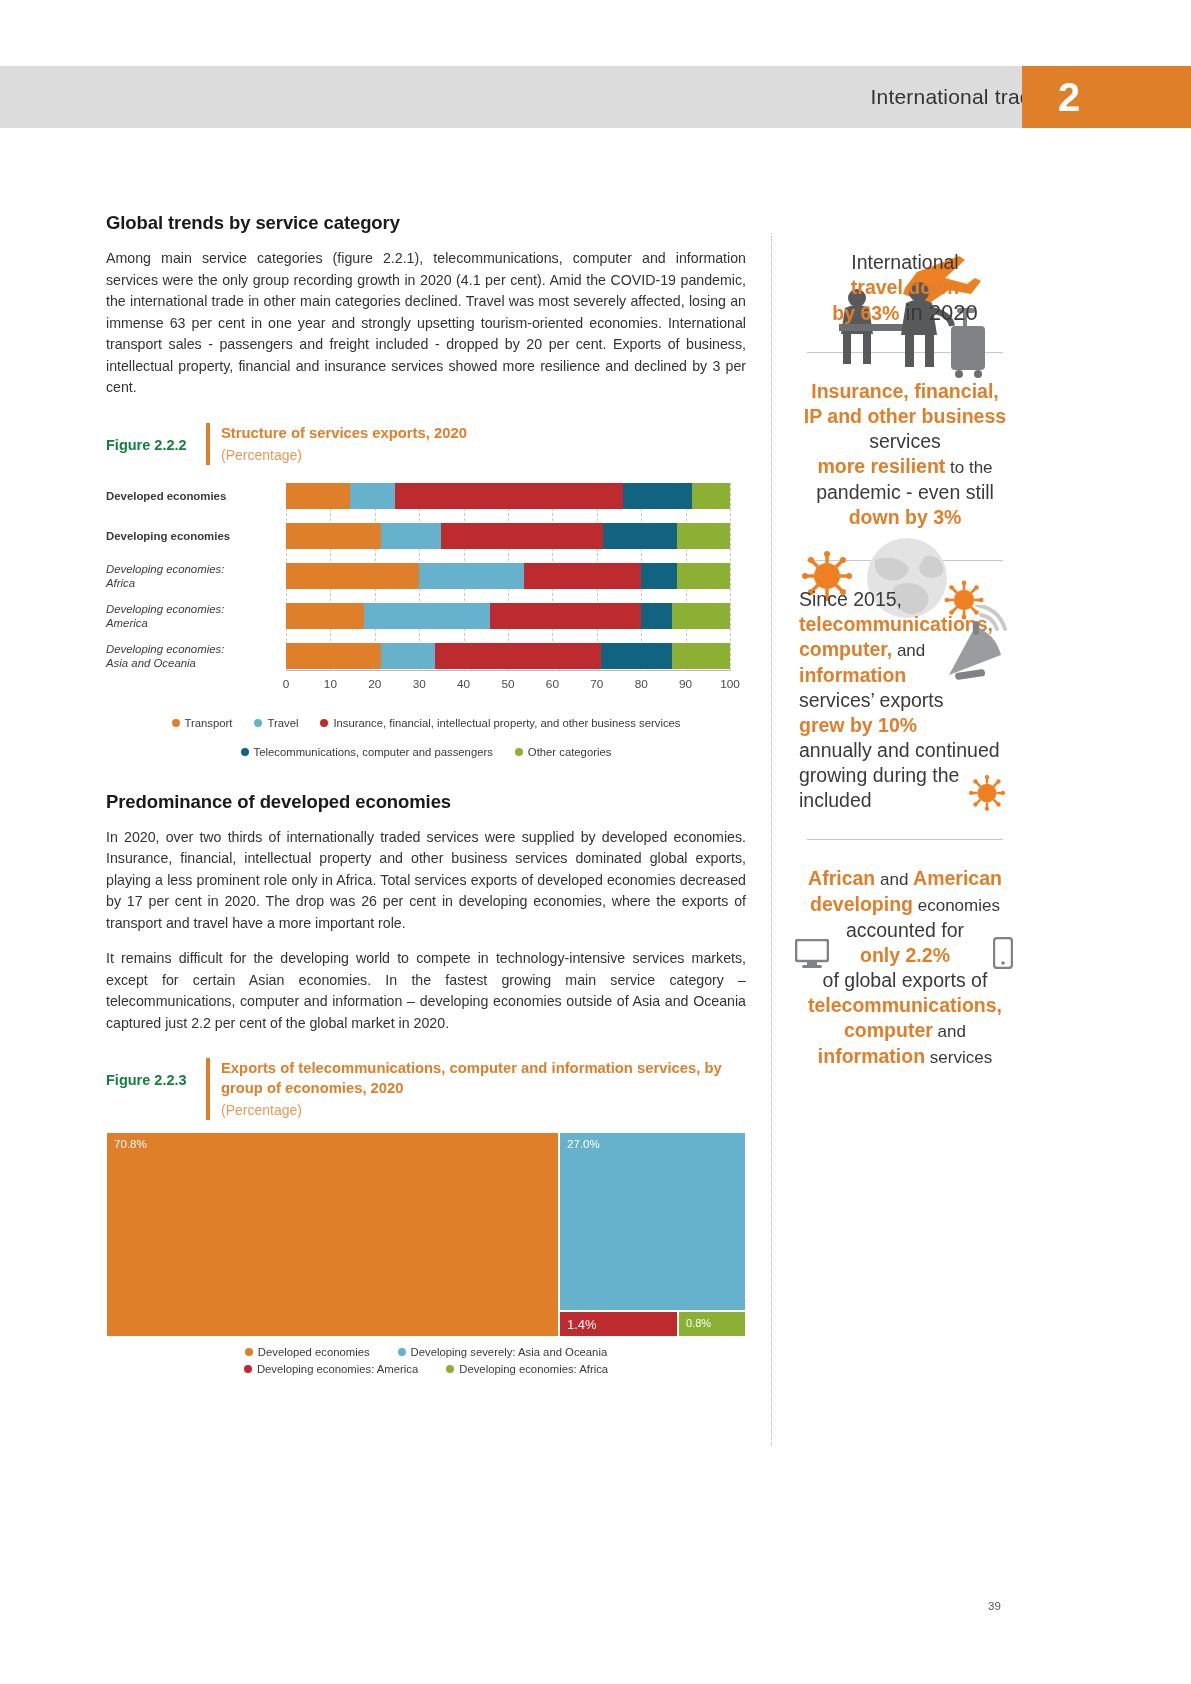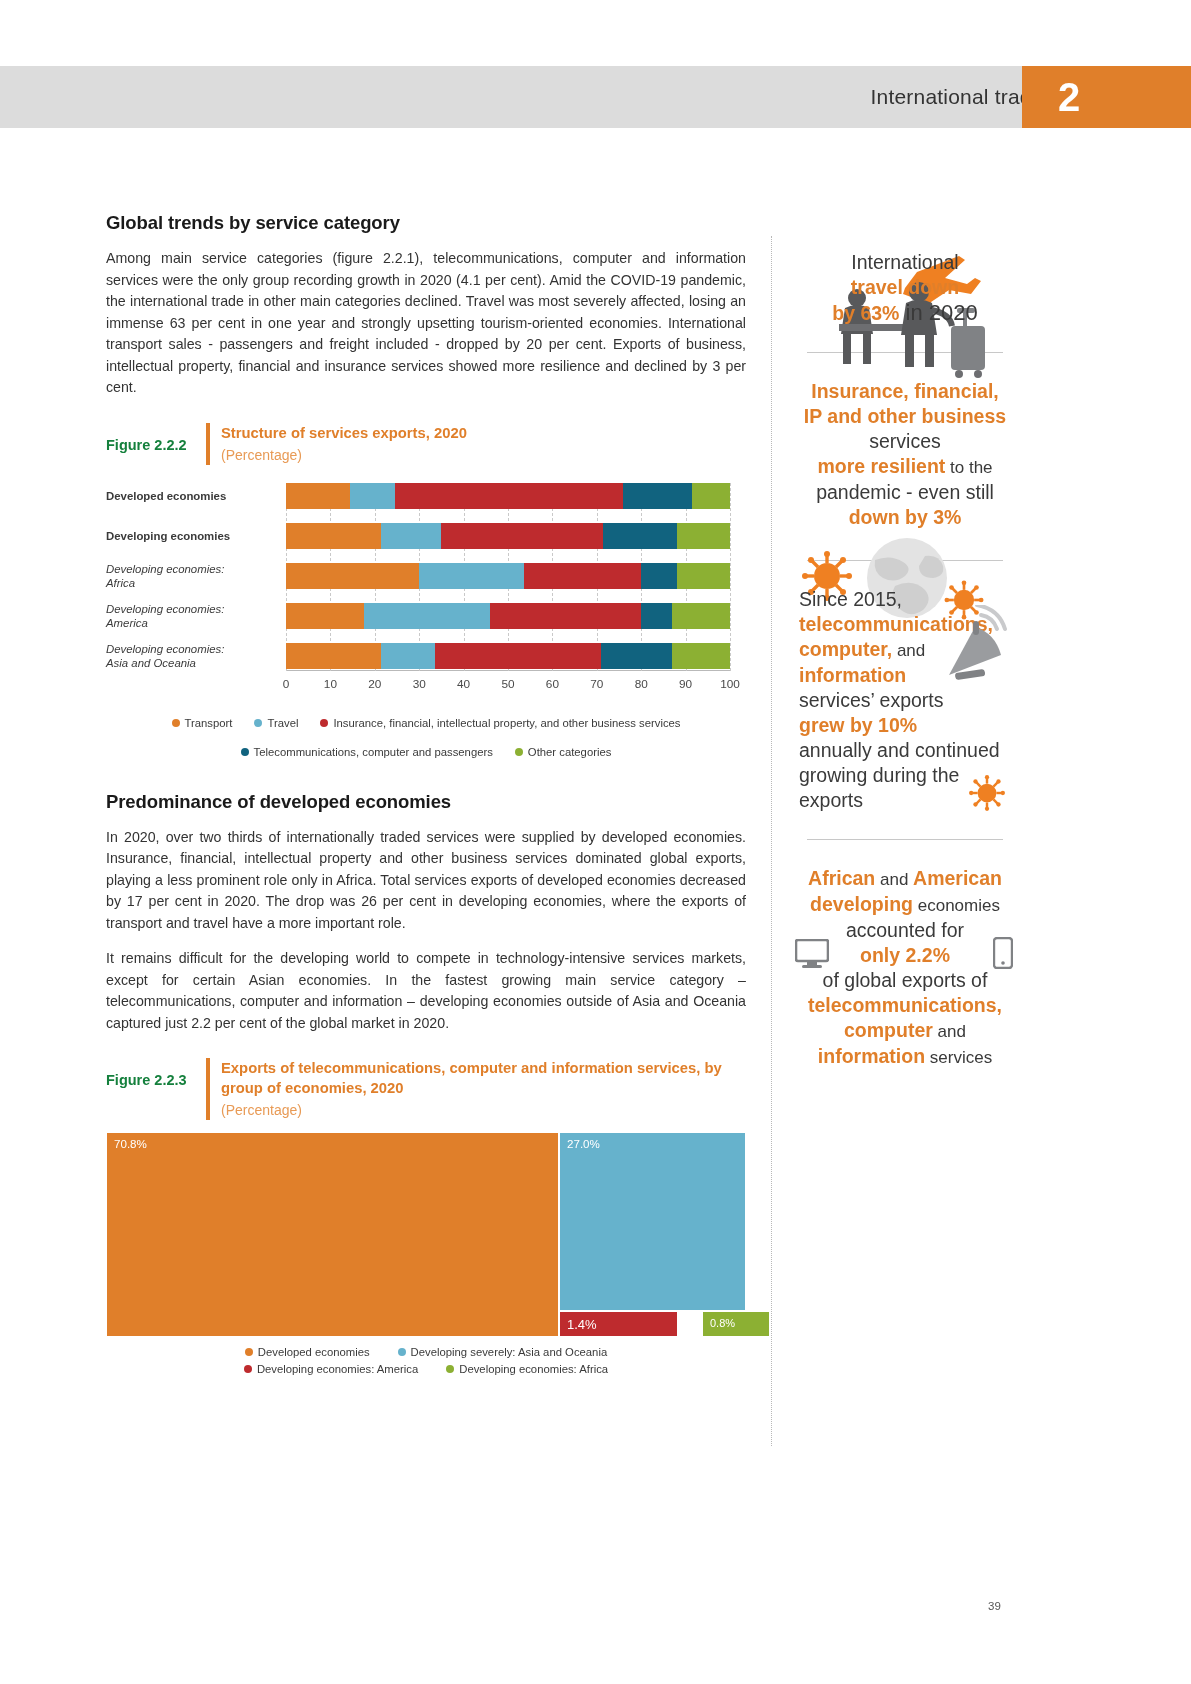--- a/index.html
+++ b/index.html
@@ -207,21 +207,21 @@
     <div class="tree" id="treemap">
         <div class="tcell" style="left: 0px; top: 0px; width: 453px; height: 205px; background: rgb(224, 127, 42);">
           <span>70.8%</span>
         </div>
         <div class="tcell" style="left: 453px; top: 0px; width: 187px; height: 179px; background: rgb(102, 178, 204);">
           <span>27.0%</span>
         </div>
         <div class="tcell" style="left: 453px; top: 179px; width: 119px; height: 26px; background: rgb(190, 43, 46);">
           <span style="top: 5px; font-size: 13px;">1.4%</span>
         </div>
-        <div class="tcell" style="left: 572px; top: 179px; width: 68px; height: 26px; background: rgb(140, 176, 51); margin-left: 24px;">
+        <div class="tcell" style="left: 572px; top: 179px; width: 68px; height: 26px; background: rgb(140, 176, 51);">
           <span style="top: 5px; font-size: 11px;">0.8%</span>
         </div>
       </div>
     <div class="tlegend">
       <div class="row" id="tleg1"><span class="lg"><span class="dot" style="background: rgb(224, 127, 42);"></span><span>Developed economies</span></span><span class="lg"><span class="dot" style="background: rgb(102, 178, 204);"></span><span>Developing severely: Asia and Oceania</span></span></div>
       <div class="row" id="tleg2"><span class="lg"><span class="dot" style="background: rgb(190, 43, 46);"></span><span>Developing economies: America</span></span><span class="lg"><span class="dot" style="background: rgb(140, 176, 51);"></span><span>Developing economies: Africa</span></span></div>
     </div>
   </div>
 </div>
 
@@ -346,21 +346,21 @@
     <div class="ln thin">Since 2015,</div>
     <div class="ln">telecommunications,</div>
     <div class="ln">
       <span>computer,</span><span class="thin" style="font-size:17px"> and</span>
     </div>
     <div class="ln">information</div>
     <div class="ln thin">services’ exports</div>
     <div class="ln">grew by 10%</div>
     <div class="ln thin">annually and continued</div>
     <div class="ln thin">growing during the</div>
-    <div class="ln thin">exports</div>
+    <div class="ln thin">included</div>
     <svg width="44" height="44" viewBox="0 0 44 44" style="position:absolute;right:2px;bottom:-2px;">
       <g transform="translate(22,22) scale(.72)">
         <circle r="13" fill="#ef8022"></circle>
         <g stroke="#ef8022" stroke-width="3.4">
           <line x1="0" y1="-13" x2="0" y2="-21"></line>
             <line x1="0" y1="13" x2="0" y2="21"></line>
           <line x1="-13" y1="0" x2="-21" y2="0"></line>
             <line x1="13" y1="0" x2="21" y2="0"></line>
           <line x1="-9" y1="-9" x2="-15" y2="-15"></line>
             <line x1="9" y1="9" x2="15" y2="15"></line>

